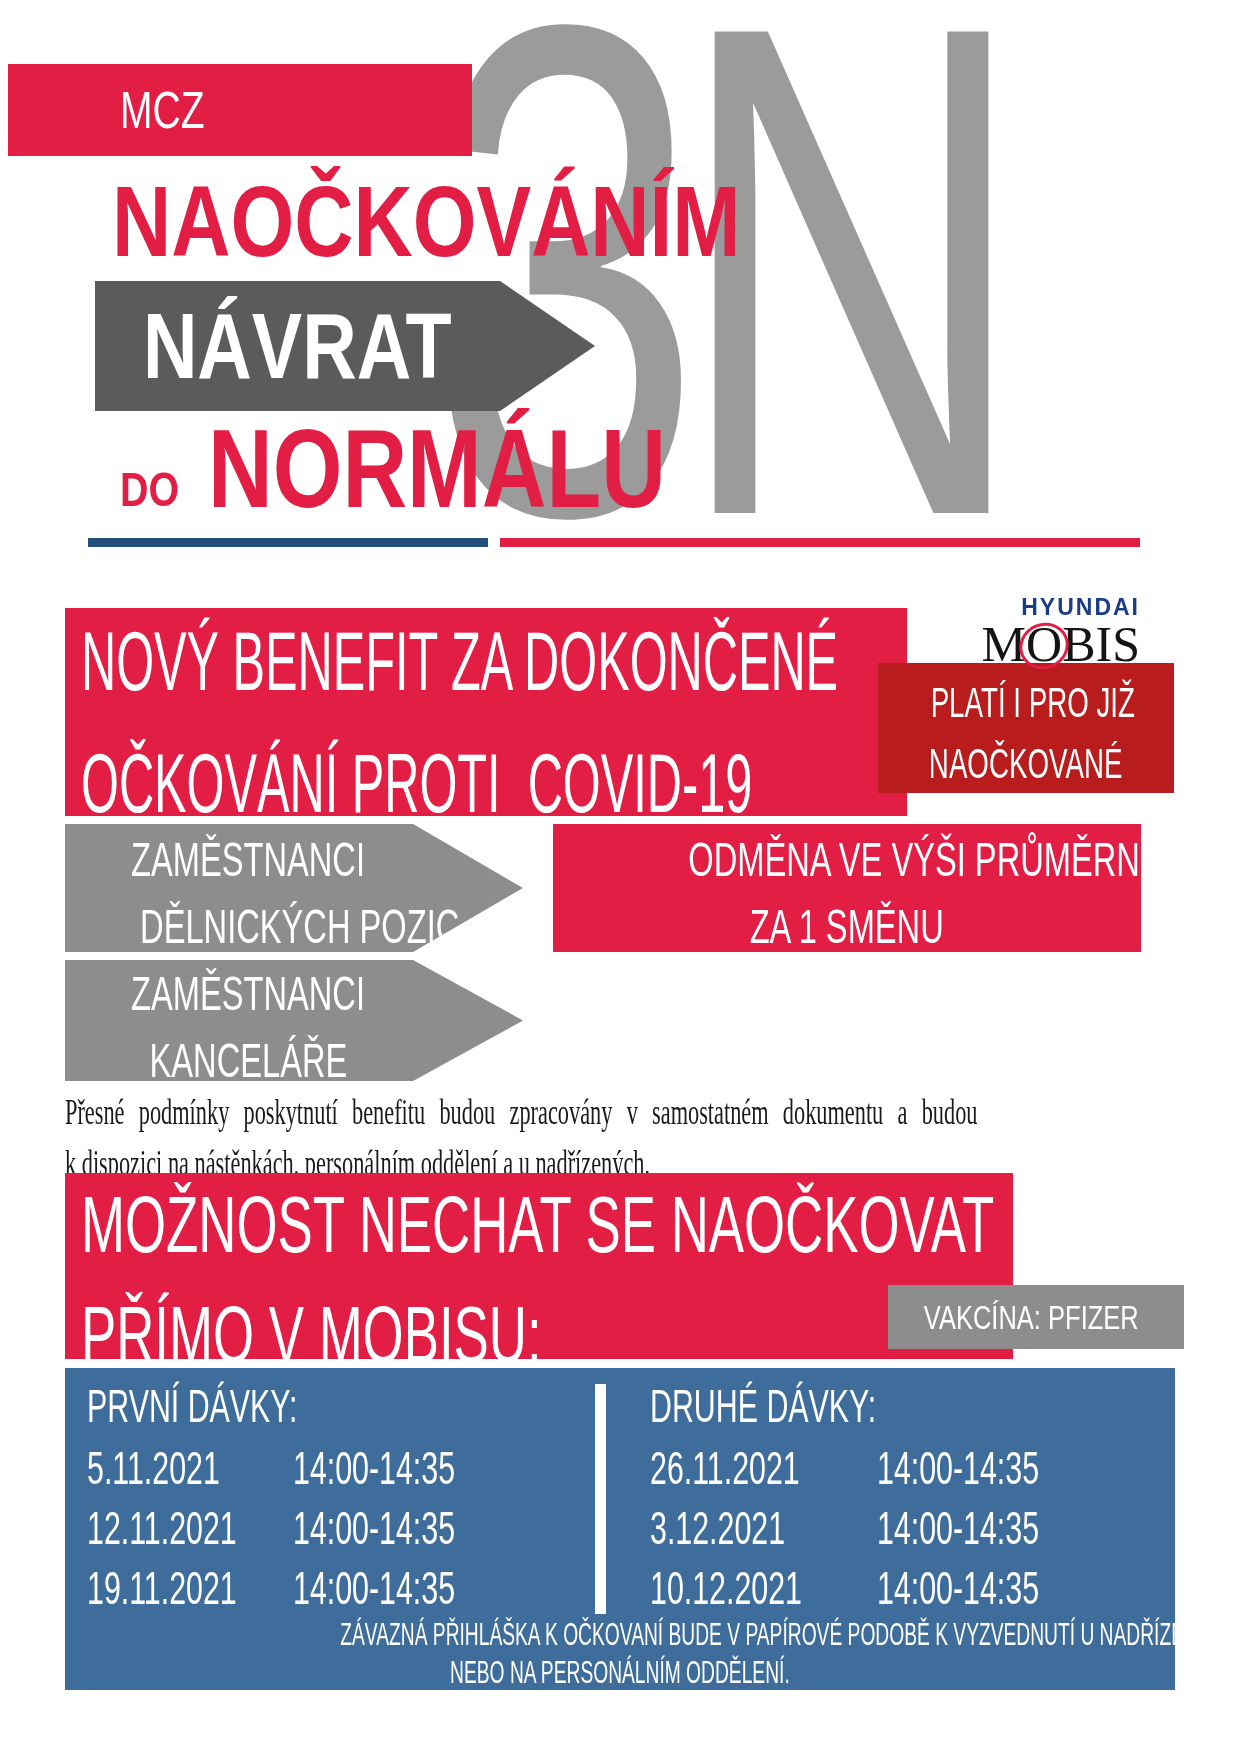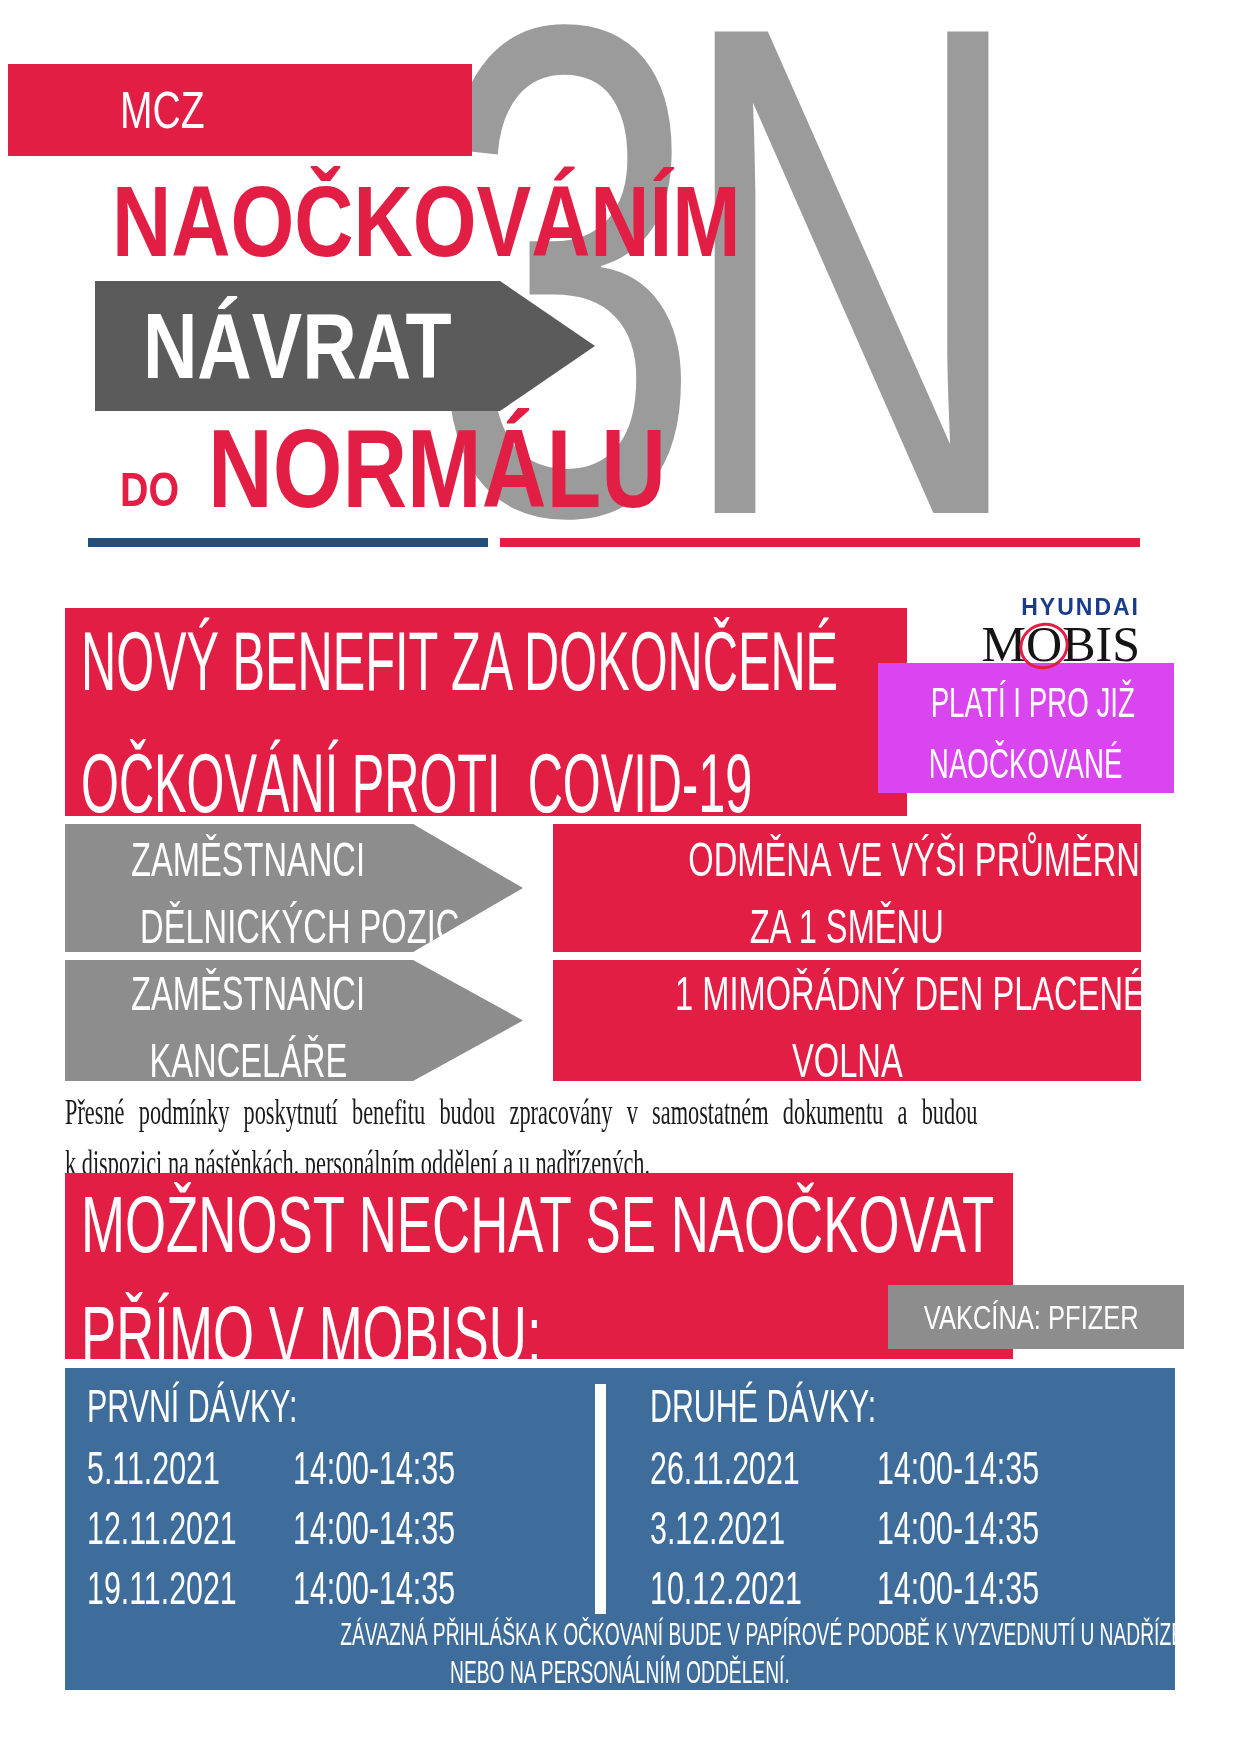--- a/index.html
+++ b/index.html
@@ -48,21 +48,21 @@
   
   #logo{left:950px;top:594px;width:190px;text-align:right;z-index:2;}
   #logo .hyundai{font-size:23px;font-weight:bold;color:#1B3B8B;letter-spacing:2px;line-height:26px;}
   #logo .mobis{font-family:"Liberation Serif",serif;font-size:50px;line-height:48px;color:#141414;}
   .mobis-o{position:relative;display:inline-block;}
   .mobis-o::after{
     content:"";position:absolute;left:-7px;right:-7px;top:3px;bottom:-1px;
     border:3px solid #E21E45;border-radius:50%;transform:rotate(-24deg);
   }
   
-  #applies-box{left:878px;top:663px;width:296px;height:130px;background:#d946ef;padding-top:14px;box-sizing:border-box;z-index:1;}
+  #applies-box{left:878px;top:663px;width:296px;height:130px;background:#b91c1c;padding-top:14px;box-sizing:border-box;z-index:1;}
   #applies-box .line{text-align:center;line-height:52px;}
   #applies-box .t{font-size:42px;color:#fff;}
   
   .gray-arrow{background:#8D8D8D;clip-path:polygon(0 0,76% 0,100% 50%,76% 100%,0 100%);}
   #arrow-row-1{left:65px;top:824px;width:458px;height:128px;padding-top:8px;box-sizing:border-box;}
   #arrow-row-2{left:65px;top:960px;width:458px;height:121px;padding-top:6px;box-sizing:border-box;}
   .gray-arrow .body{width:80%;}
   .gray-arrow .line{text-align:center;line-height:56px;text-decoration:underline;}
   .gray-arrow .t,.red-box .t{font-size:48px;color:#fff;}
   .red-box{background:#E21E45;}
@@ -152,24 +152,20 @@
     <div class="line"><span class="c x68 t">ZA 1 SMĚNU</span></div>
   </div>
 
   <div id="arrow-row-2" class="abs gray-arrow">
     <div class="body">
       <div class="line"><span class="c x68 t">ZAMĚSTNANCI</span></div>
       <div class="line"><span class="c x68 t">KANCELÁŘE</span></div>
     </div>
   </div>
 
-  <div id="benefit-row-2" class="abs red-box">
-    <div class="line"><span class="c x68 t">1 MIMOŘÁDNÝ DEN PLACENÉHO</span></div>
-    <div class="line"><span class="c x68 t">VOLNA</span></div>
-  </div>
 
   <div id="note" class="abs">
     <div class="nline"><span class="c x62 oL t ws">Přesné podmínky poskytnutí benefitu budou zpracovány v samostatném dokumentu a budou</span></div>
     <div class="nline"><span class="c x62 oL t">k dispozici na nástěnkách, personálním oddělení a u nadřízených.</span></div>
   </div>
 
   <div id="mobisu-banner" class="abs">
     <div class="line">
       <span class="c x66 oL t">MOŽNOST NECHAT SE NAOČKOVAT</span>
     </div>

